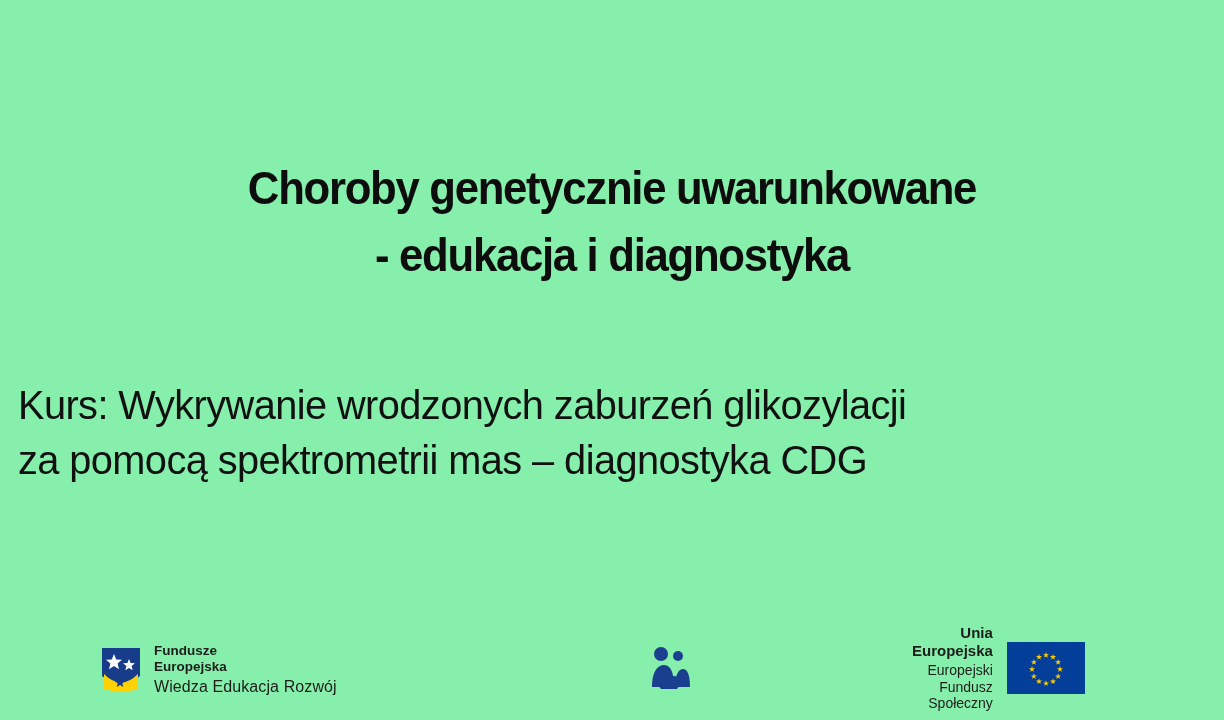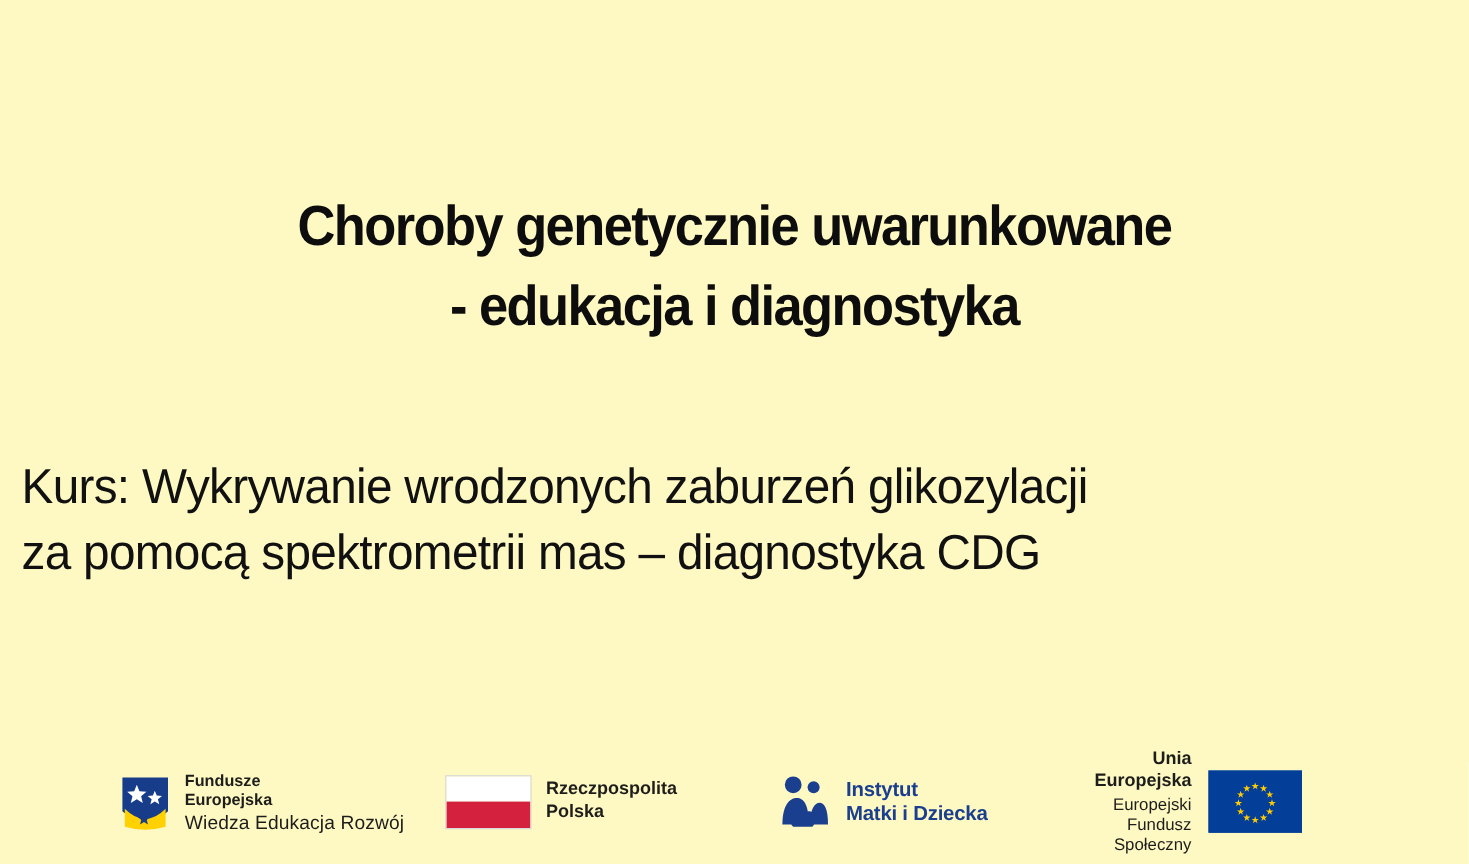--- a/index.html
+++ b/index.html
@@ -14,21 +14,21 @@
     font-family: "Liberation Sans", sans-serif;
     color: #000000;
     overflow: hidden;
     position: relative;
   }
 
   .slide {
     position: relative;
     width: 1224px;
     height: 720px;
-    background: #fef9c3;
+    background: #86efac;
   }
 
   
   .title-block {
     position: absolute;
     left: 0;
     top: 155px;
     width: 1224px;
     text-align: center;
   }
@@ -212,44 +212,30 @@
           <polygon points="20,31 21.4,34.6 25.3,34.9 22.3,37.4 23.3,41.1 20,39 16.7,41.1 17.7,37.4 14.7,34.9 18.6,34.6" fill="#173c8a"></polygon>
         </svg>
       </span>
       <span class="fe-text">
         <div>Fundusze</div>
         <div>Europejska</div>
         <div class="sub">Wiedza Edukacja Rozwój</div>
       </span>
     </div>
 
-    <div class="logo logo-rp">
-      <span class="flag">
-        <div class="white"></div>
-        <div class="red"></div>
-      </span>
-      <span class="rp-text">
-        <div>Rzeczpospolita</div>
-        <div>Polska</div>
-      </span>
-    </div>
 
     <div class="logo logo-imid">
       <span class="imid-mark">
         <svg width="46" height="46" viewBox="0 0 46 46" xmlns="http://www.w3.org/2000/svg">
           <circle cx="13" cy="9" r="7" fill="#1b3f8f"></circle>
           <circle cx="30" cy="11" r="5" fill="#1b3f8f"></circle>
           <path d="M4 42 C4 26 10 20 16 20 C22 20 26 26 26 42 Z" fill="#1b3f8f"></path>
           <path d="M27 42 C27 29 31 24 35 24 C39 24 42 29 42 42 Z" fill="#1b3f8f"></path>
           <path d="M13 44 C6 36 14 27 21 33 C28 27 36 36 29 44 Z" fill="#1b3f8f"></path>
         </svg>
-      </span>
-      <span class="imid-text">
-        <div class="l1">Instytut</div>
-        <div class="l2">Matki i Dziecka</div>
       </span>
     </div>
 
     <div class="logo logo-ue">
       <span class="ue-text">
         <div class="l1">Unia Europejska</div>
         <div class="l2">Europejski Fundusz Społeczny</div>
       </span>
       <span class="ue-flag">
         <svg width="78" height="52" viewBox="0 0 78 52" xmlns="http://www.w3.org/2000/svg">

